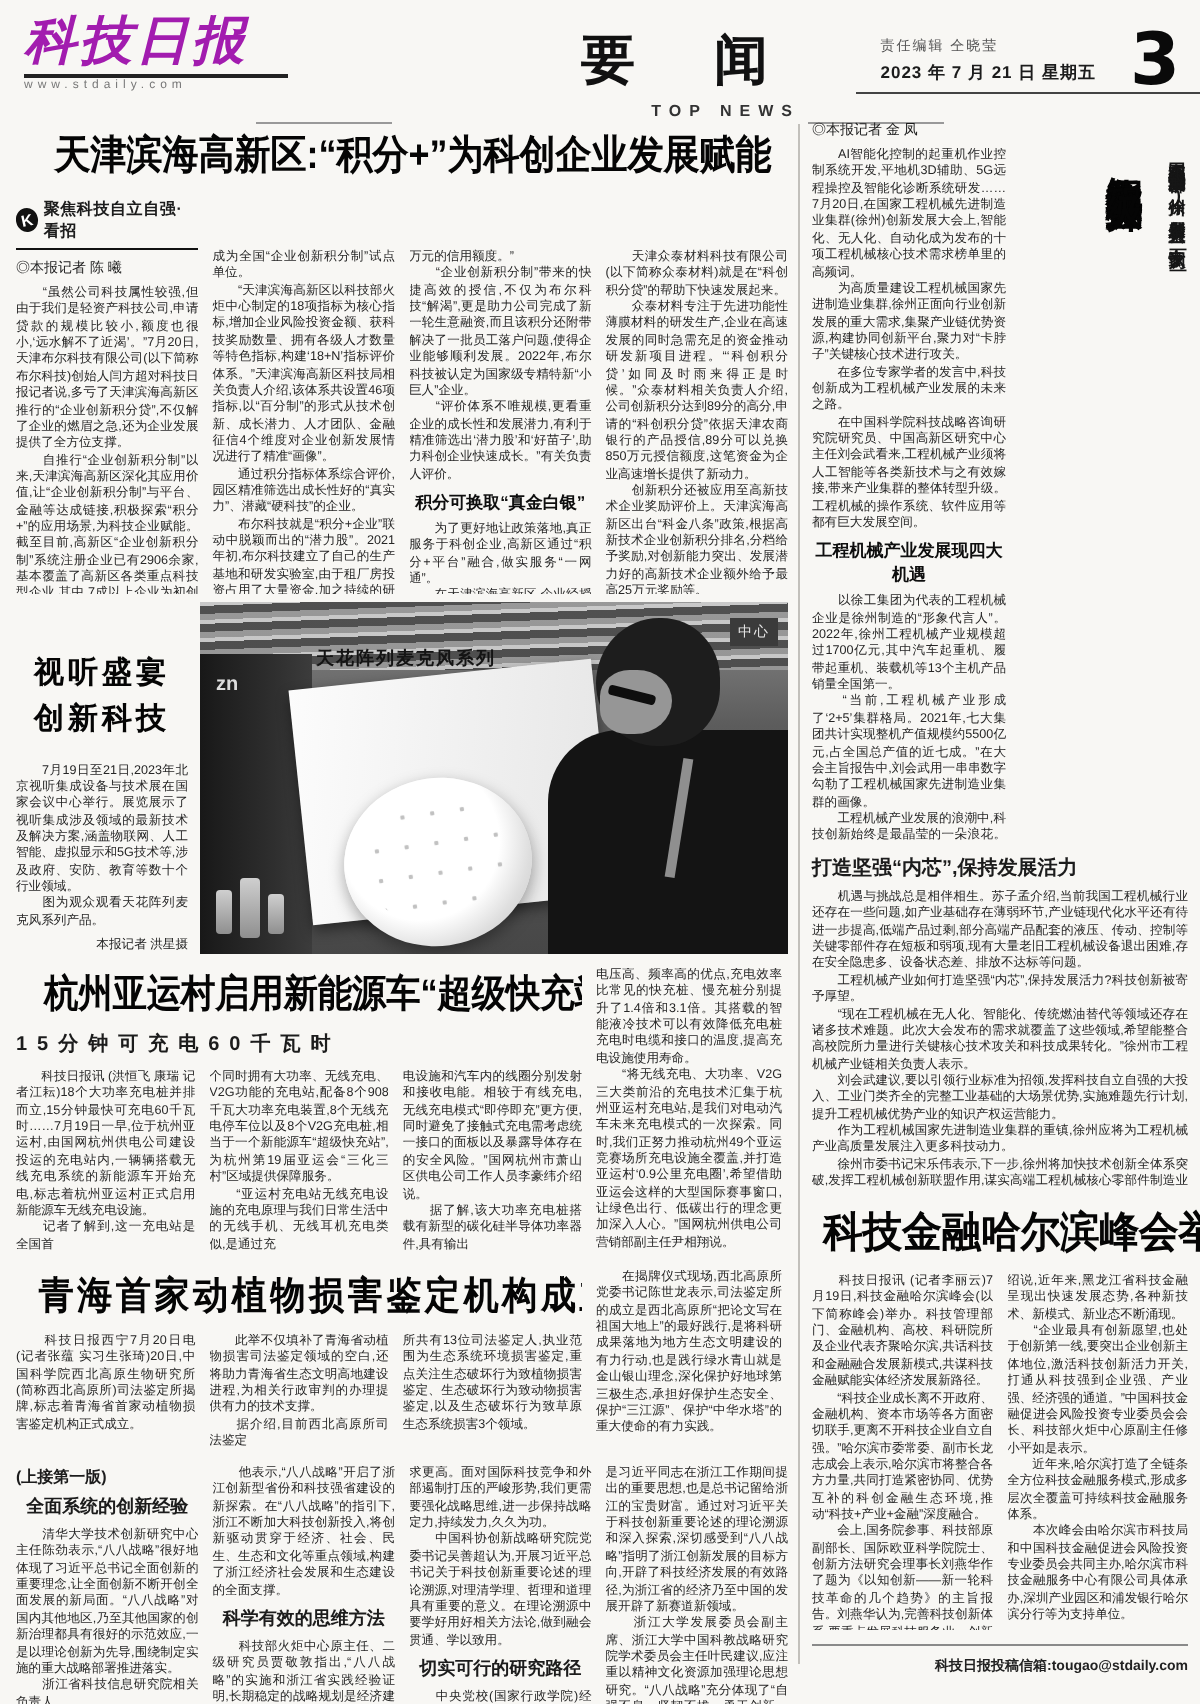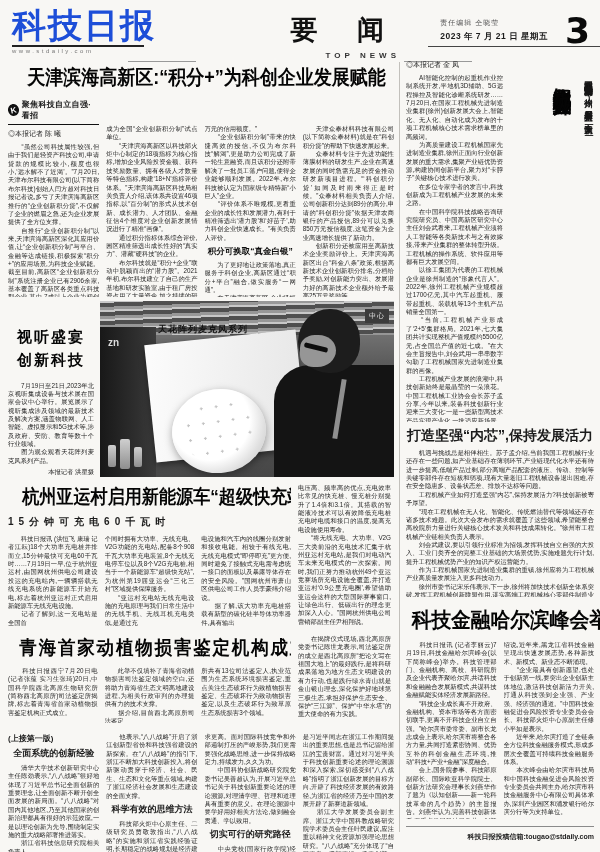--- a/index.html
+++ b/index.html
@@ -1,21 +1,21 @@
 <!DOCTYPE html>
 <html><head>
 <meta charset="utf-8">
 <style>
   html,body{margin:0;padding:0;}
   body{width:600px;height:852px;background:#f8f7f4;position:relative;overflow:hidden;
        font-family:"Liberation Sans",sans-serif;color:#1c1c1c;}
   
   .masthead{position:absolute;left:12px;top:8px;width:150px;}
-  .logo{font-family:"DejaVu Serif",serif;font-weight:bold;font-size:34px;
-        letter-spacing:2px;color:#1d4ed8;line-height:1;}
+  .logo{font-family:"DejaVu Serif",serif;font-style:italic;font-weight:bold;font-size:26px;
+        letter-spacing:2px;color:#a21caf;line-height:1;}
   .logo-rule{border-top:2px solid #222;width:132px;margin-top:3px;}
   .logo-url{font-size:6px;letter-spacing:2.5px;color:#777;margin-top:1px;}
   .section{position:absolute;left:50%;transform:translateX(-50%);top:12px;text-align:right;width:200px;}
   .section-cn{font-size:27px;font-weight:900;letter-spacing:16px;text-indent:16px;color:#111;}
   .section-en{font-size:8px;font-weight:bold;letter-spacing:4px;color:#333;margin-top:3px;}
   .sec-line{position:absolute;top:49px;width:68px;border-top:1px solid #999;}
   .sec-line.l{left:-72px;} .sec-line.r{right:-72px;}
   .hmeta{position:absolute;right:52px;top:18px;}
   .hmeta .ed{font-size:7px;color:#555;letter-spacing:1px;}
   .hmeta .dt{font-size:8.5px;font-weight:bold;margin-top:3px;letter-spacing:0.5px;}
@@ -93,21 +93,21 @@
   .jump-sub{font-size:9px;font-weight:bold;text-align:center;margin:3px 0 4px;}
   
   .right-region{position:absolute;left:406px;top:60px;width:188px;}
   .f-byline{font-size:7px;margin-bottom:4px;}
   .f-top{display:flex;height:348px;overflow:hidden;}
   .f-text{width:97px;overflow:hidden;}
   .f-headline{width:54px;writing-mode:vertical-rl;text-orientation:upright;font-size:18px;
       font-weight:900;letter-spacing:0.5px;padding-left:14px;color:#050505;line-height:1;}
   .f-kicker{width:23px;writing-mode:vertical-rl;text-orientation:upright;font-size:8.5px;
       font-weight:bold;letter-spacing:0.5px;height:268px;color:#161616;line-height:1.2;}
-  .f-sub2{font-size:14px;font-weight:bold;text-align:center;margin:5px 0 4px;}
+  .f-sub2{font-size:10px;font-weight:bold;margin:5px 0 4px;}
   .f-full{height:148px;overflow:hidden;}
   .s6-headline{font-size:21px;font-weight:900;text-align:center;white-space:nowrap;
       transform:scaleX(0.94);transform-origin:center;margin:9px 0 7px;color:#050505;}
   .s6-cols{height:178px;}
   .footer-rule{border-top:1px solid #8a8a8a;margin-top:7px;}
   .footer-text{font-size:7px;font-weight:bold;text-align:right;margin-top:5px;color:#222;}
 </style>
 </head>
 <body>
 
@@ -278,20 +278,21 @@
 <div class="right-region">
 
   <div>
     <div class="f-byline">◎本报记者 金 凤</div>
     <div class="f-top">
       <div class="f-text">
         <div class="bt">　　AI智能化控制的起重机作业控制系统开发,平地机3D辅助、5G远程操控及智能化诊断系统研发……7月20日,在国家工程机械先进制造业集群(徐州)创新发展大会上,智能化、无人化、自动化成为发布的十项工程机械核心技术需求榜单里的高频词。
 　　为高质量建设工程机械国家先进制造业集群,徐州正面向行业创新发展的重大需求,集聚产业链优势资源,构建协同创新平台,聚力对“卡脖子”关键核心技术进行攻关。
 　　在多位专家学者的发言中,科技创新成为工程机械产业发展的未来之路。
 　　在中国科学院科技战略咨询研究院研究员、中国高新区研究中心主任刘会武看来,工程机械产业须将人工智能等各类新技术与之有效嫁接,带来产业集群的整体转型升级。工程机械的操作系统、软件应用等都有巨大发展空间。</div>
+        <div class="csub">工程机械产业发展现四大机遇</div>
         <div class="bt">　　以徐工集团为代表的工程机械企业是徐州制造的“形象代言人”。2022年,徐州工程机械产业规模超过1700亿元,其中汽车起重机、履带起重机、装载机等13个主机产品销量全国第一。
 　　“当前,工程机械产业形成了‘2+5’集群格局。2021年,七大集团共计实现整机产值规模约5500亿元,占全国总产值的近七成。”在大会主旨报告中,刘会武用一串串数字勾勒了工程机械国家先进制造业集群的画像。
 　　工程机械产业发展的浪潮中,科技创新始终是最晶莹的一朵浪花。中国工程机械工业协会会长苏子孟分享,今年以来,装备科技创新行业迎来三大变化:一是一些新型高技术产品实现产业化,一批适应新场景、新工法的技术装备投入应用;二是行业企业聚焦短板问题,不断加大投入,挖掘机、装载机等各类整机产品先进性、适应性、可靠性和耐久性稳步提高,一批关键零部件通过技术升级实现自主可控和广泛的实际应用;三是行业向高端化、智能化、绿色化持续迈进。
 　　展望未来,工程机械产业前景令学者充满期待。“国家工程机械集群迎来新信息技术的应用、新产品的持续研发、新商业模式的不断突破。”刘会武举例,中国实施探月工程、发展空间站,都是工程机械的新机遇。
 　　“未来制造业发展的一个大方向是太空智能制造业。月球上是否需要挖掘机、起重机,太空是否急需更智能的机械装备等工程机械,都值得思考和关注。”刘会武说。</div>
       </div>
       <div class="f-headline">智能化无人化自动化引领工程机械产业升级</div>
       <div class="f-kicker">在国家工程机械先进制造业集群(徐州)创新发展大会上,专家认为——</div>
     </div>
     <div class="f-sub2">打造坚强“内芯”,保持发展活力</div>

